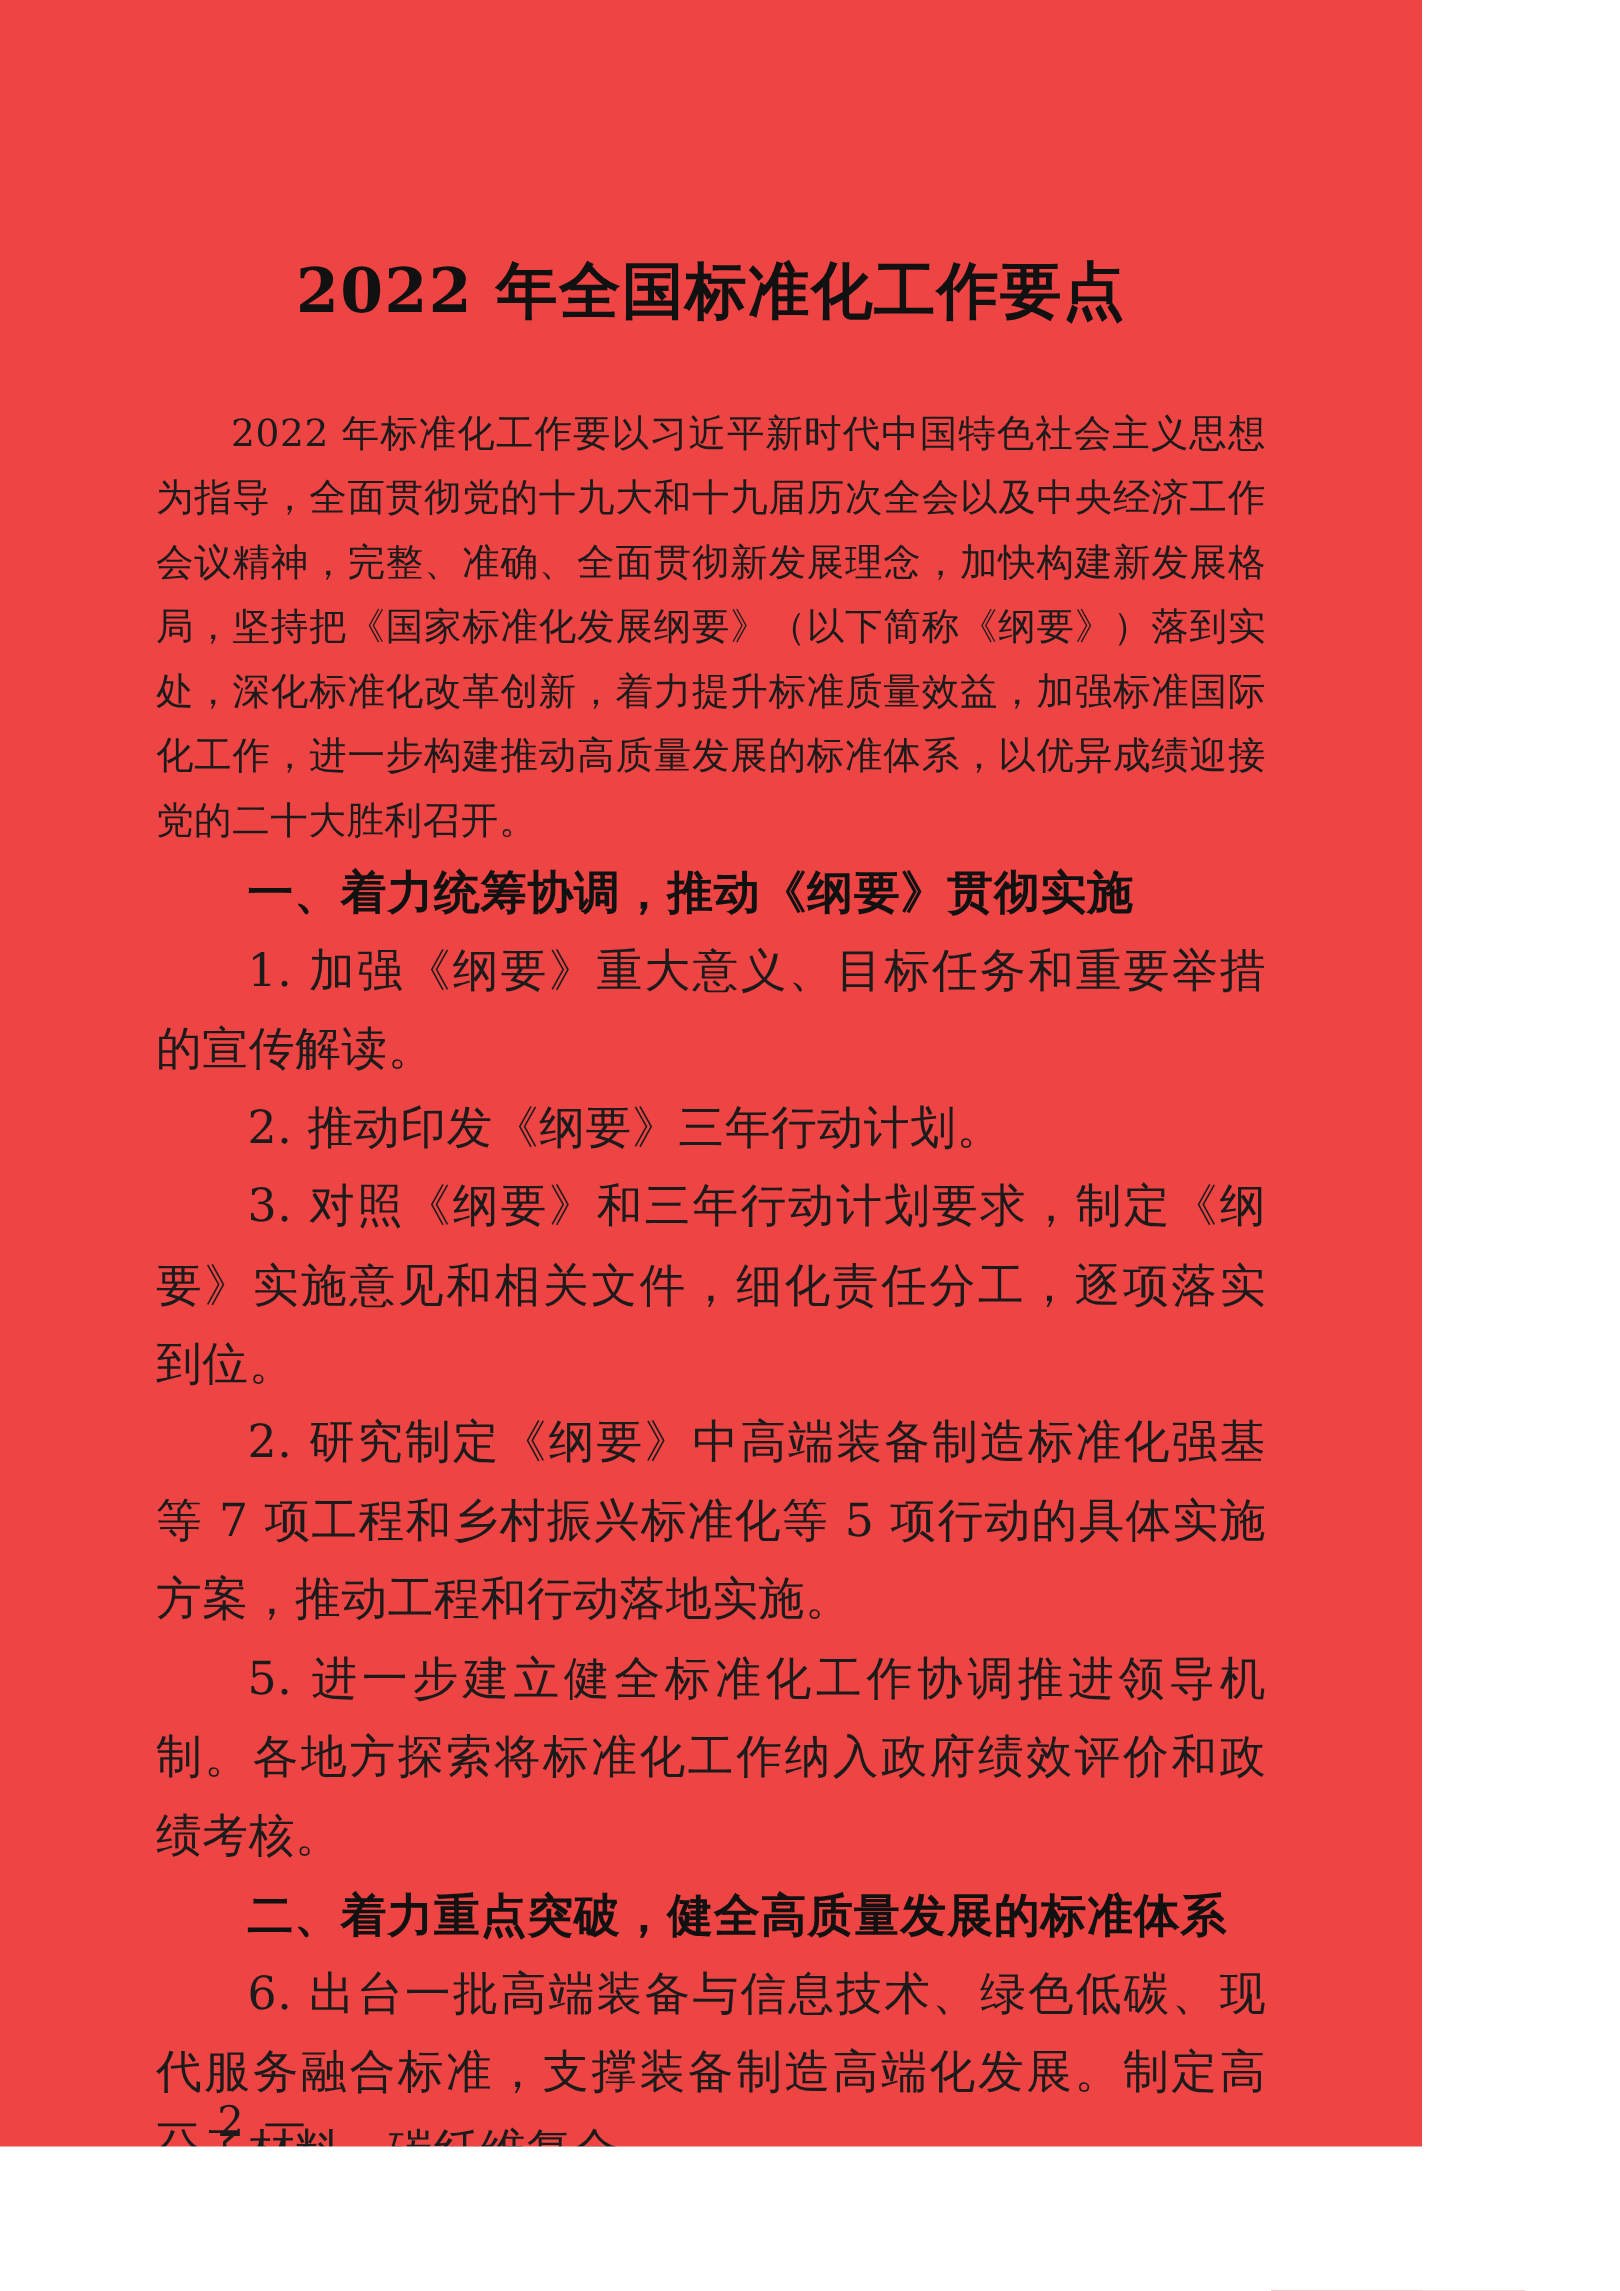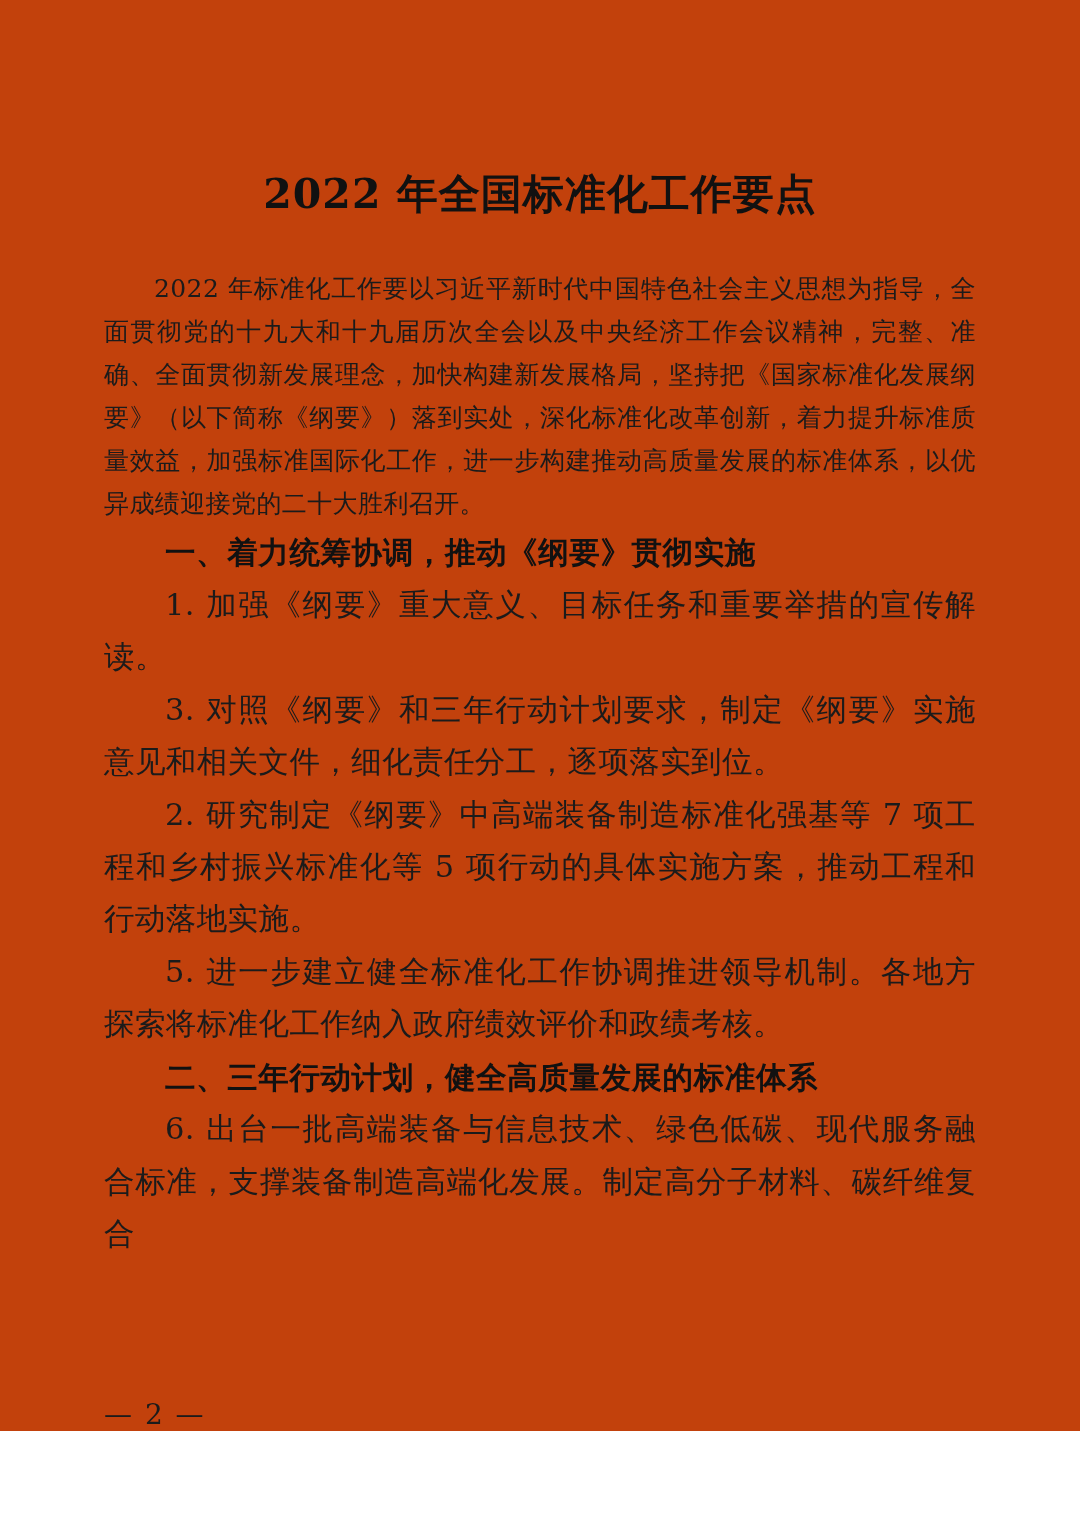--- a/index.html
+++ b/index.html
@@ -9,26 +9,26 @@
   }
   body {
     width: 1080px;
     height: 1527px;
     font-family: "DejaVu Serif", "Liberation Serif", serif;
     color: #1b1b1b;
     position: relative;
     overflow: hidden;
   }
   .page {
-    width: 1080px;
+    width: 948px;
     height: 1527px;
     box-sizing: border-box;
     padding: 168px 104px 0 104px;
     position: relative;
-    background: #c2410c;
+    background: #ef4444;
   }
   .doc-title {
     text-align: center;
     font-size: 41px;
     font-weight: bold;
     letter-spacing: 1px;
     margin: 0 0 46px 0;
     line-height: 1.3;
     color: #111;
   }
@@ -81,22 +81,23 @@
 <body>
 
 <div class="page">
 
   <h1 class="doc-title">2022 年全国标准化工作要点</h1>
 
   <p class="para">2022 年标准化工作要以习近平新时代中国特色社会主义思想为指导，全面贯彻党的十九大和十九届历次全会以及中央经济工作会议精神，完整、准确、全面贯彻新发展理念，加快构建新发展格局，坚持把《国家标准化发展纲要》（以下简称《纲要》）落到实处，深化标准化改革创新，着力提升标准质量效益，加强标准国际化工作，进一步构建推动高质量发展的标准体系，以优异成绩迎接党的二十大胜利召开。</p>
 
   <p class="section-head">一、着力统筹协调，推动《纲要》贯彻实施</p>
   <p class="item">1. 加强《纲要》重大意义、目标任务和重要举措的宣传解读。</p>
+  <p class="item">2. 推动印发《纲要》三年行动计划。</p>
   <p class="item">3. 对照《纲要》和三年行动计划要求，制定《纲要》实施意见和相关文件，细化责任分工，逐项落实到位。</p>
   <p class="item">2. 研究制定《纲要》中高端装备制造标准化强基等 7 项工程和乡村振兴标准化等 5 项行动的具体实施方案，推动工程和行动落地实施。</p>
   <p class="item">5. 进一步建立健全标准化工作协调推进领导机制。各地方探索将标准化工作纳入政府绩效评价和政绩考核。</p>
 
-  <p class="section-head">二、三年行动计划，健全高质量发展的标准体系</p>
+  <p class="section-head">二、着力重点突破，健全高质量发展的标准体系</p>
   <p class="item">6. 出台一批高端装备与信息技术、绿色低碳、现代服务融合标准，支撑装备制造高端化发展。制定高分子材料、碳纤维复合</p>
 
   <div class="clip-bottom"></div>
   <div class="page-number">— 2 —</div>
 </div>
 
 </body></html>

